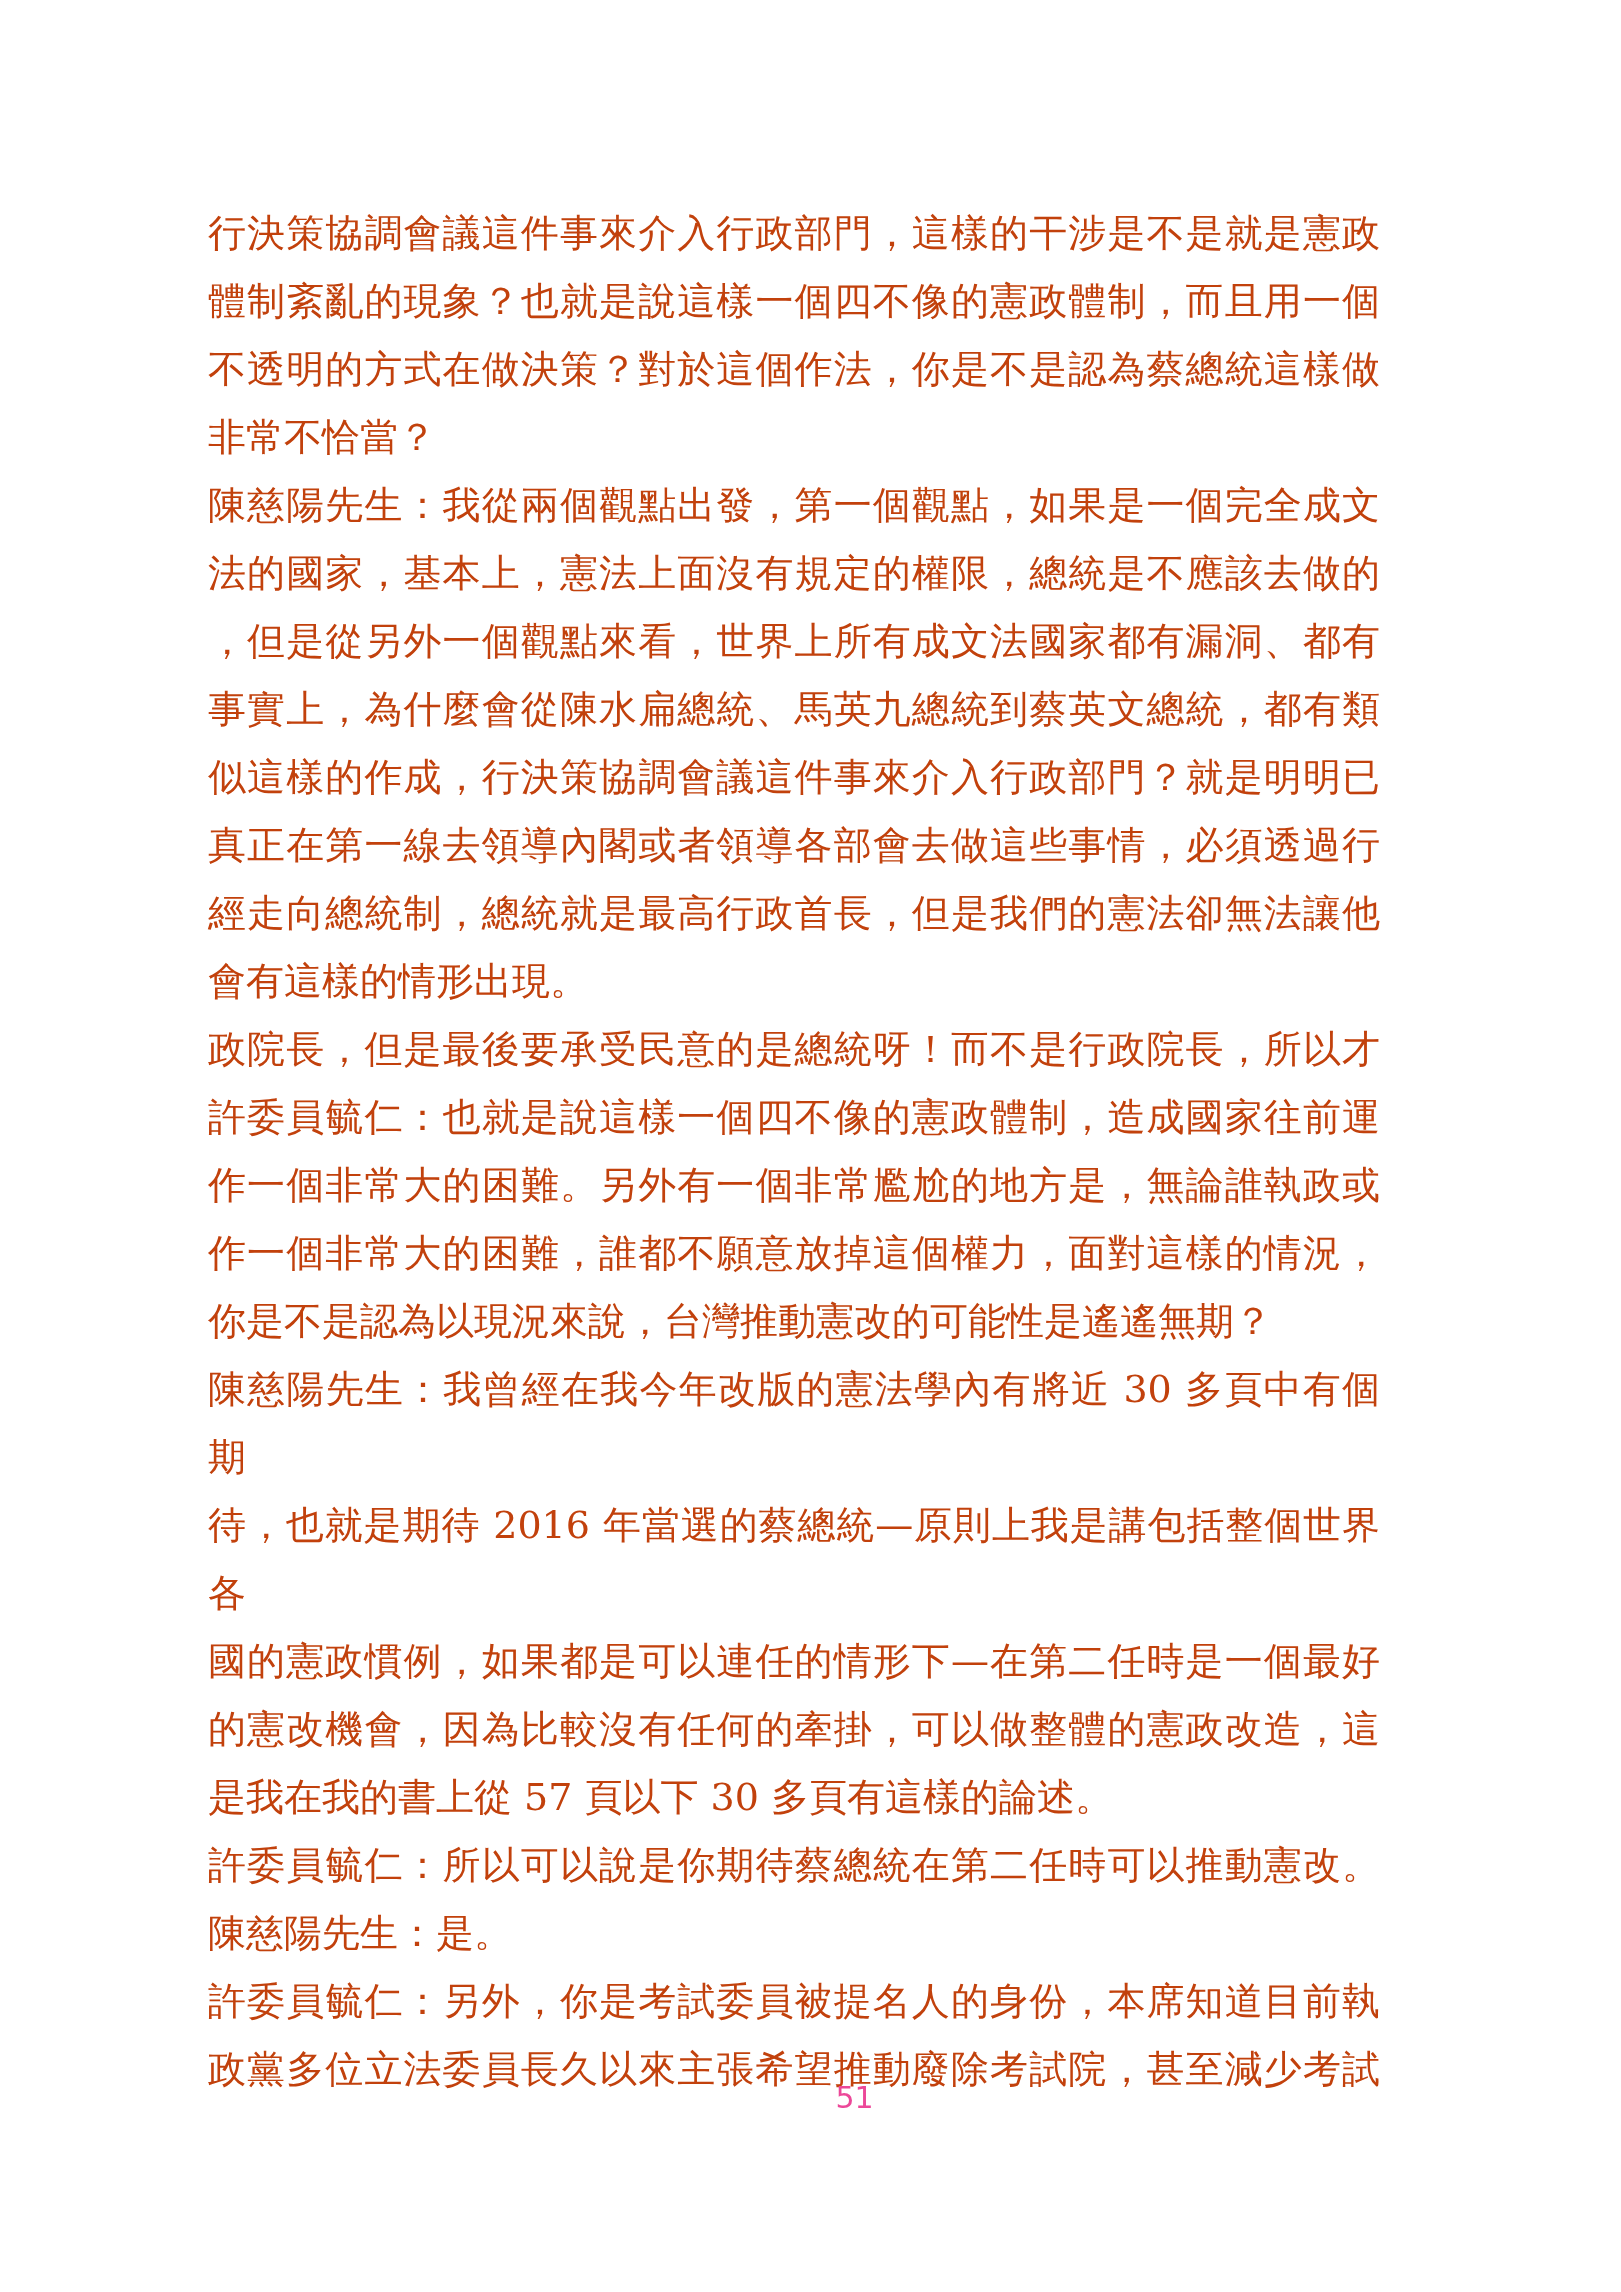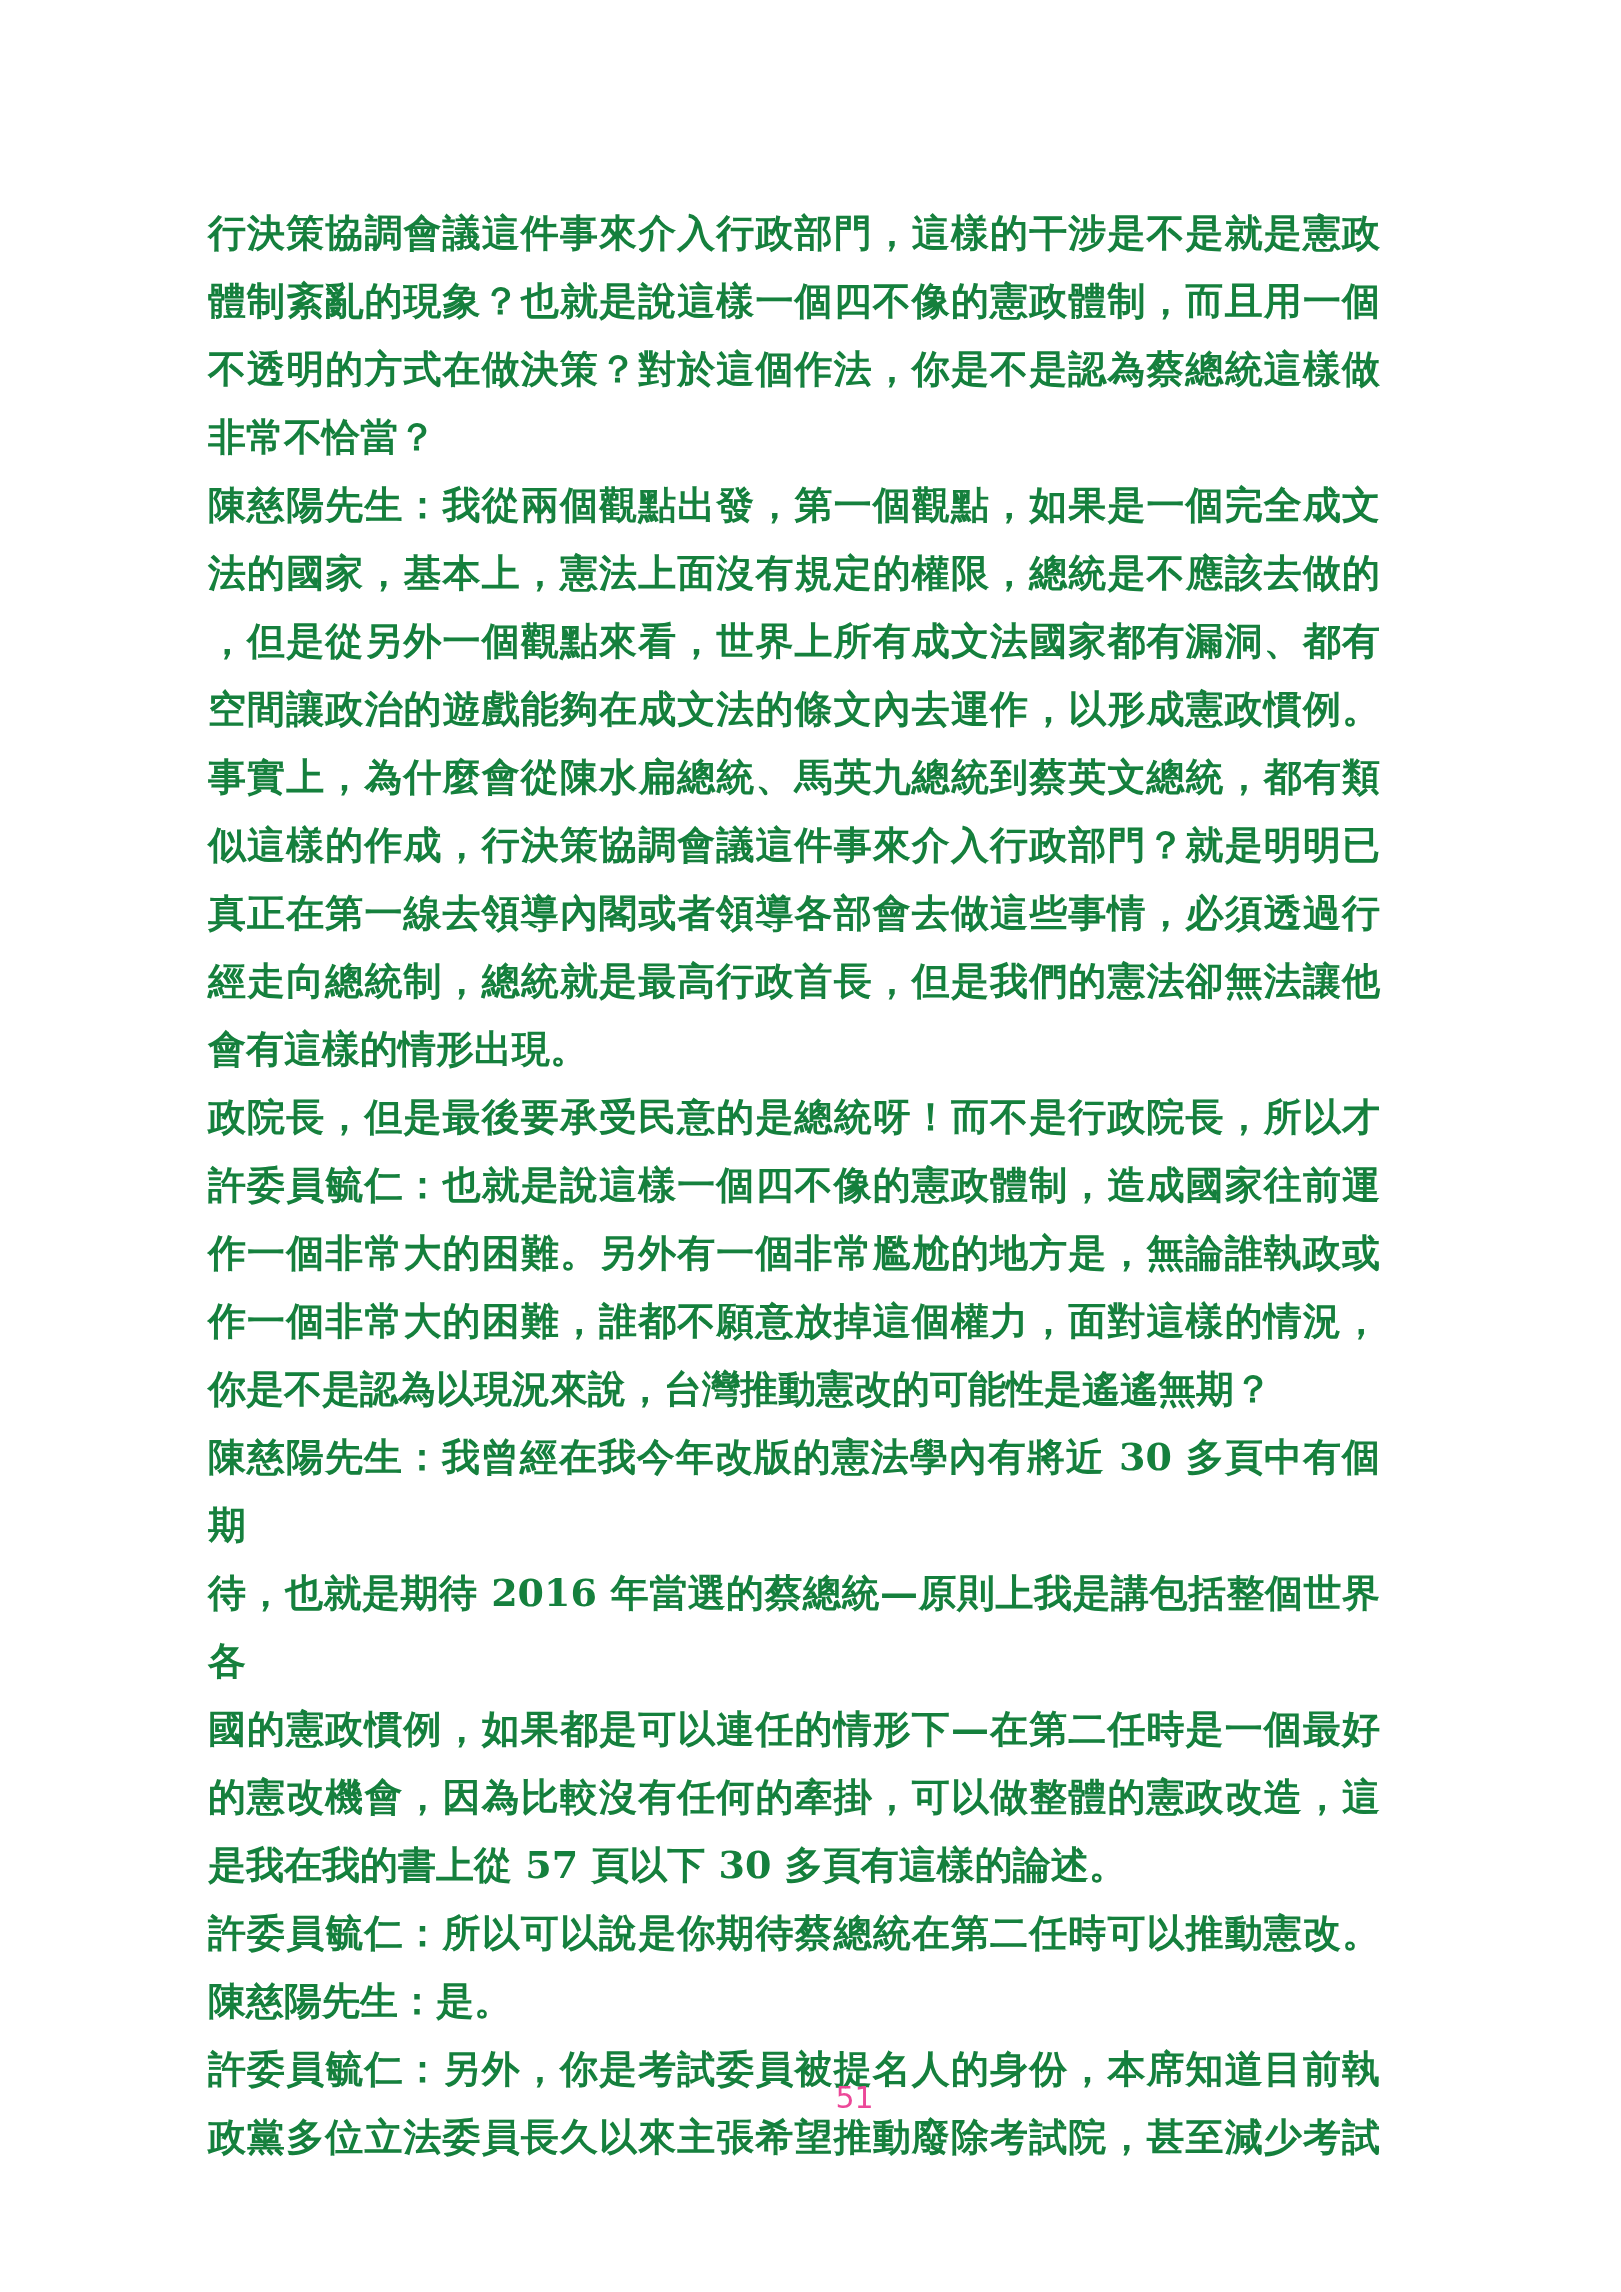--- a/index.html
+++ b/index.html
@@ -21,24 +21,24 @@
     left: 208px;
     top: 199px;
     width: 1172px;
   }
   .line {
     margin: 0;
     padding: 0;
     font-size: 38px;
     line-height: 68px;
     letter-spacing: 0;
-    color: #15803d;
+    color: #c2410c;
     text-align: left;
     white-space: normal;
-    font-weight: bold;
+    font-weight: normal;
   }
   .line.just {
     text-align: justify;
     text-align-last: justify;
   }
   .page-number {
     position: absolute;
     left: 0;
     top: 2080px;
     width: 100%;
@@ -55,21 +55,20 @@
 
 <main class="page">
   <section class="textblock">
     <p class="line just">行決策協調會議這件事來介入行政部門，這樣的干涉是不是就是憲政</p>
     <p class="line just">體制紊亂的現象？也就是說這樣一個四不像的憲政體制，而且用一個</p>
     <p class="line just">不透明的方式在做決策？對於這個作法，你是不是認為蔡總統這樣做</p>
     <p class="line">非常不恰當？</p>
     <p class="line just">陳慈陽先生：我從兩個觀點出發，第一個觀點，如果是一個完全成文</p>
     <p class="line just">法的國家，基本上，憲法上面沒有規定的權限，總統是不應該去做的</p>
     <p class="line just">，但是從另外一個觀點來看，世界上所有成文法國家都有漏洞、都有</p>
-    <p class="line just">空間讓政治的遊戲能夠在成文法的條文內去運作，以形成憲政慣例。</p>
     <p class="line just">事實上，為什麼會從陳水扁總統、馬英九總統到蔡英文總統，都有類</p>
     <p class="line just">似這樣的作成，行決策協調會議這件事來介入行政部門？就是明明已</p>
     <p class="line just">真正在第一線去領導內閣或者領導各部會去做這些事情，必須透過行</p>
     <p class="line just">經走向總統制，總統就是最高行政首長，但是我們的憲法卻無法讓他</p>
     <p class="line">會有這樣的情形出現。</p>
     <p class="line just">政院長，但是最後要承受民意的是總統呀！而不是行政院長，所以才</p>
     <p class="line just">許委員毓仁：也就是說這樣一個四不像的憲政體制，造成國家往前運</p>
     <p class="line just">作一個非常大的困難。另外有一個非常尷尬的地方是，無論誰執政或</p>
     <p class="line just">作一個非常大的困難，誰都不願意放掉這個權力，面對這樣的情況，</p>
     <p class="line">你是不是認為以現況來說，台灣推動憲改的可能性是遙遙無期？</p>

